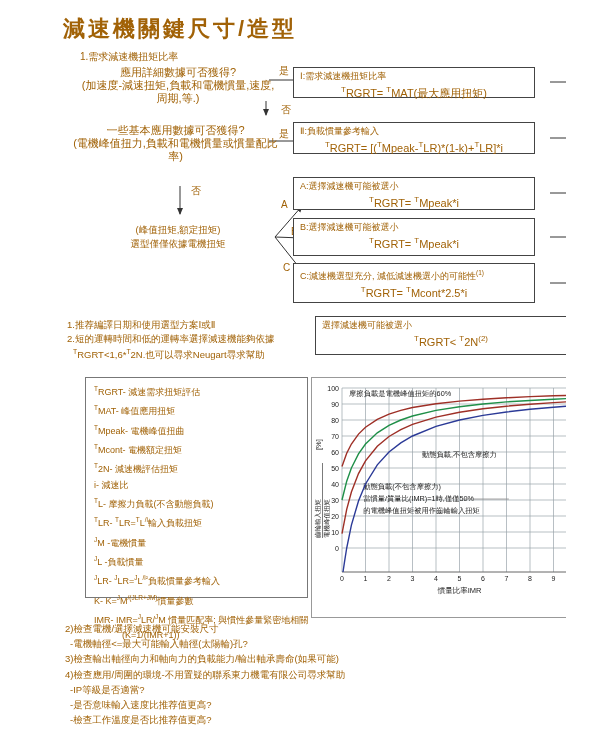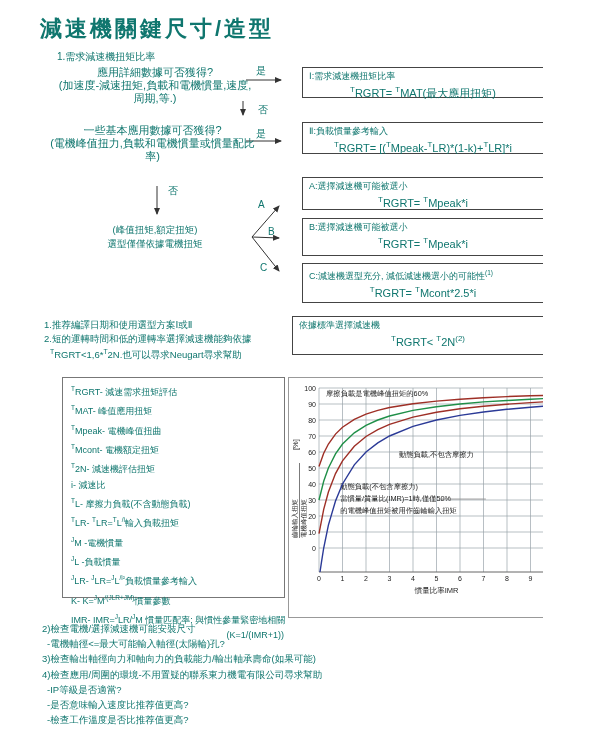--- a/index.html
+++ b/index.html
@@ -1,38 +1,38 @@
 <!DOCTYPE html>
 <html><head>
 <meta charset="utf-8">
 <style>
   html,body{margin:0;padding:0;background:#fff;}
   #page{position:relative;width:543px;height:745px;background:#fff;overflow:hidden;
-        font-family:"Liberation Sans",sans-serif;color:#0f766e;}
+        font-family:"Liberation Sans",sans-serif;color:#a16207;margin-left:23px;}
   .abs{position:absolute;}
   #title{left:40px;top:14px;font-size:22px;font-weight:bold;letter-spacing:3px;}
   #sec1{left:57px;top:50px;font-size:10px;}
   .qblock{text-align:center;font-size:11px;line-height:13px;}
   #q1{left:40px;top:66px;width:230px;}
   #q2{left:30px;top:124px;width:245px;}
   #motoronly{left:75px;top:223px;width:160px;text-align:center;font-size:9.5px;line-height:14px;}
   .lbl{position:absolute;font-size:10px;}
-  .fbox{position:absolute;left:302px;width:242px;border:1px solid #444;background:#fff;
+  .fbox{position:absolute;left:270px;width:242px;border:1px solid #444;background:#fff;
         font-size:9px;line-height:11px;padding:3px 6px 2px;box-sizing:border-box;}
   .fbox .f{text-align:center;font-size:11px;margin-top:2px;}
   sup{font-size:0.72em;}
   #boxI{top:67px;height:31px;} #boxII{top:122px;height:32px;}
   #boxA{top:177px;height:33px;} #boxB{top:218px;height:38px;} #boxC{top:263px;height:40px;}
   #boxFinal{left:292px;top:316px;width:272px;height:39px;}
   #notes{left:44px;top:318px;width:252px;font-size:9.5px;line-height:13.5px;}
   #notes .ind{padding-left:6px;}
   #defbox{left:62px;top:377px;width:223px;height:221px;border:1px solid #777;
           box-sizing:border-box;padding:3px 0 0 8px;}
   #defbox div{font-size:9px;line-height:15.35px;white-space:nowrap;}
-  #defbox div.ind2{padding-left:28px;text-align:right;}
+  #defbox div.ind2{padding-left:28px;}
   #chartbox{left:288px;top:377px;width:317px;height:241px;border:1px solid #999;box-sizing:border-box;}
   #footer{left:42px;top:621px;width:540px;font-size:9.5px;line-height:15.2px;}
   #footer .indent{padding-left:5px;}
   svg.overlay{position:absolute;left:0;top:0;pointer-events:none;}
   svg text{font-family:"Liberation Sans",sans-serif;}
 </style>
 </head>
 <body>
 
 <div id="page">
@@ -99,21 +99,21 @@
   </div>
   <div id="boxB" class="fbox">
     <div>B:選擇減速機可能被選小</div>
     <div class="f"><sup>T</sup>RGRT= <sup>T</sup>Mpeak*i</div>
   </div>
   <div id="boxC" class="fbox">
     <div>C:減速機選型充分, 減低減速機選小的可能性<sup>(1)</sup></div>
     <div class="f"><sup>T</sup>RGRT= <sup>T</sup>Mcont*2.5*i</div>
   </div>
   <div id="boxFinal" class="fbox">
-    <div>依據標準選擇減速機</div>
+    <div>選擇減速機可能被選小</div>
     <div class="f"><sup>T</sup>RGRT&lt; <sup>T</sup>2N<sup>(2)</sup></div>
   </div>
 
   <div id="notes" class="abs">
     <div>1.推荐編譯日期和使用選型方案Ⅰ或Ⅱ</div>
     <div>2.短的運轉時間和低的運轉率選擇減速機能夠依據</div>
     <div class="ind"><sup>T</sup>RGRT&lt;1,6*<sup>T</sup>2N.也可以尋求Neugart尋求幫助</div>
   </div>
 
   <div id="defbox" class="abs">

